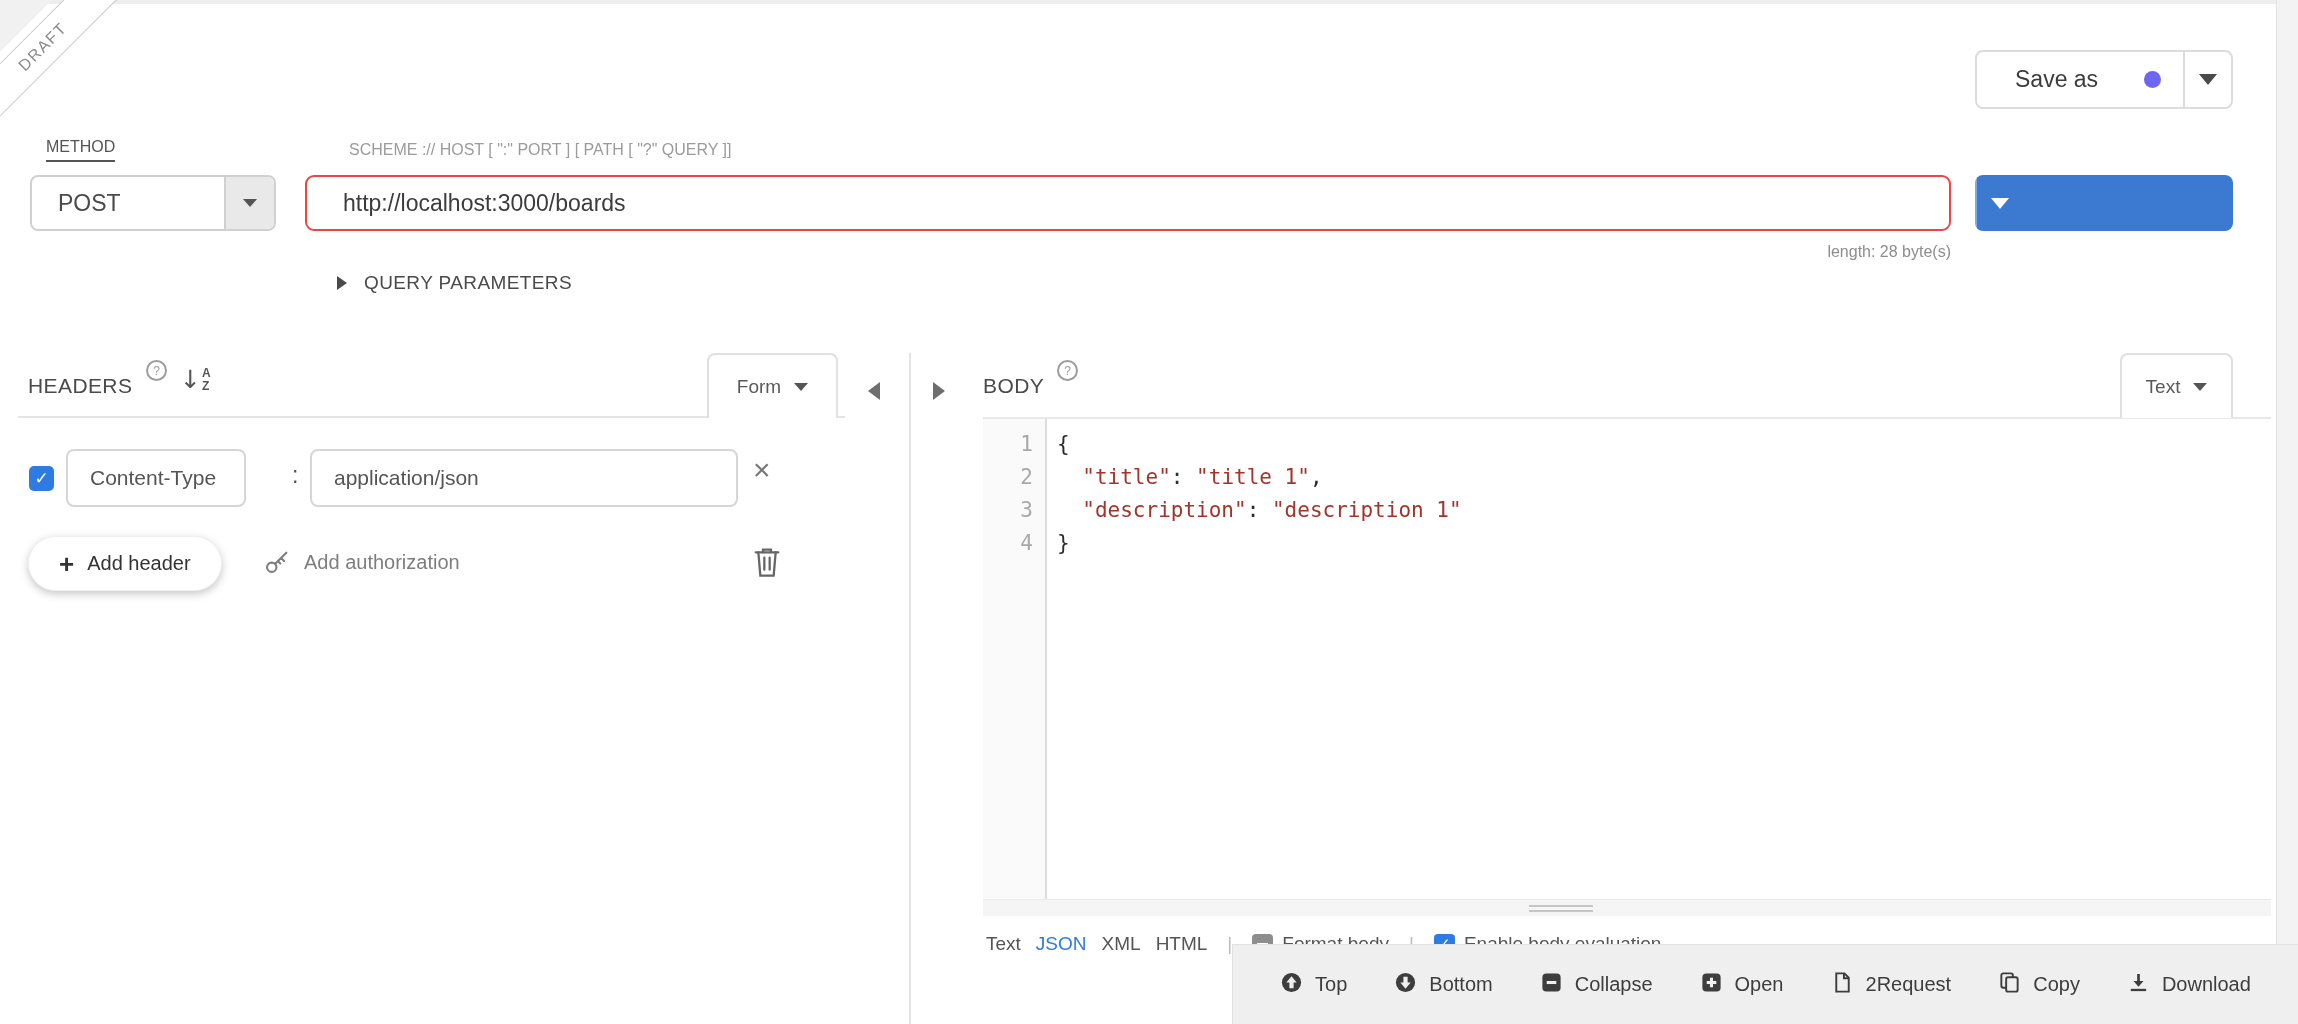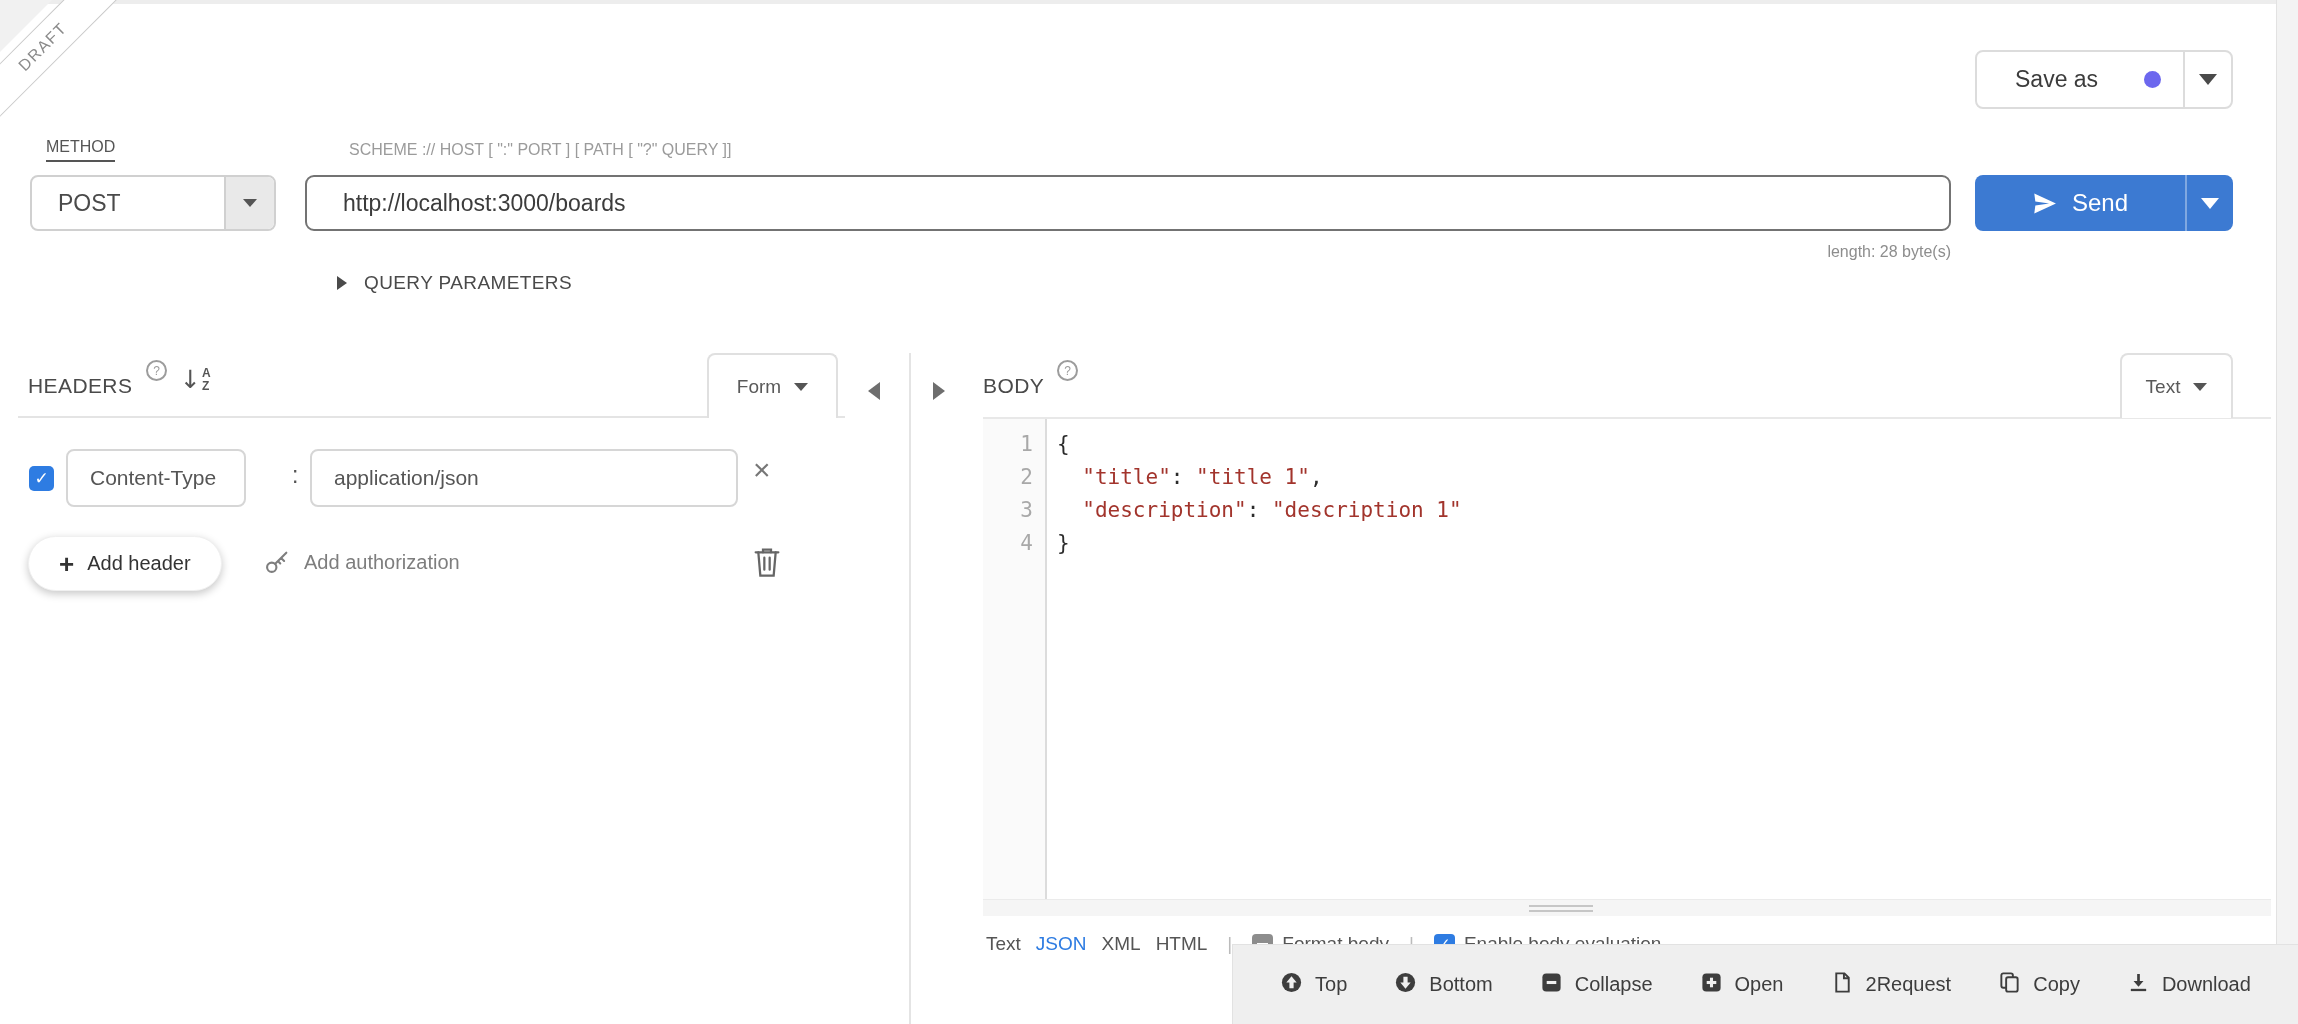--- a/index.html
+++ b/index.html
@@ -40,21 +40,21 @@
   .scheme-label { left:349px; top:141px; font-size:16px; color:#9b9b9b; }
 
   
   .method-select { left:30px; top:175px; width:246px; height:56px; border:2px solid #d0d0d0;
     border-radius:8px; display:flex; background:#fff; cursor:pointer; }
   .method-select .val { flex:1; display:flex; align-items:center; padding-left:26px;
     font-size:23px; color:#4a4a4a;border-radius:6px; }
   .method-select .arrow-seg { width:50px; background:#e9e9e9; border-left:2px solid #d0d0d0;
     border-radius:0 6px 6px 0; display:flex; align-items:center; justify-content:center; }
 
-  .url-input { left:305px; top:175px; width:1646px; height:56px; border:2px solid #737373;
+  .url-input { left:305px; top:175px; width:1646px; height:56px; border:2px solid #ef4444;
     border-radius:9px; padding-left:36px; font-size:23px; color:#3c3c3c; background:#fff;
     outline:none; font-family:"Liberation Sans", sans-serif; }
 
   
   .send-btn { left:1975px; top:175px; width:258px; height:56px; background:var(--blue);
     border-radius:8px; display:flex; color:#fff; cursor:pointer; }
   .send-main { flex:1; display:flex; align-items:center; justify-content:center; gap:15px; font-size:24px; }
   .send-main svg { width:25px; height:25px; }
   .send-caret-seg { width:48px; border-left:2px solid rgba(255,255,255,0.35);
     display:flex; align-items:center; justify-content:center; }
@@ -180,26 +180,20 @@
 <div class="abs method-select">
   <span class="val">POST</span>
   <span class="arrow-seg">
     <span class="caret-down sm"></span>
   </span>
 </div>
 
 <input class="abs url-input" value="http://localhost:3000/boards" style="">
 
 <div class="abs send-btn">
-  <span class="send-main">
-    <svg viewBox="0 0 24 24" fill="#fff">
-      <path d="M2.2 21.6 23 12 2.2 2.4l1 7.6 13.3 2-13.3 2z"></path>
-    </svg>
-    <span>Send</span>
-  </span>
   <span class="send-caret-seg">
     <span class="caret-down white"></span>
   </span>
 </div>
 
 <div class="abs length-hint">length: 28 byte(s)</div>
 
 <div class="abs query-params">
   <span class="tri-right"></span>
   <span class="qp-label">QUERY PARAMETERS</span>

